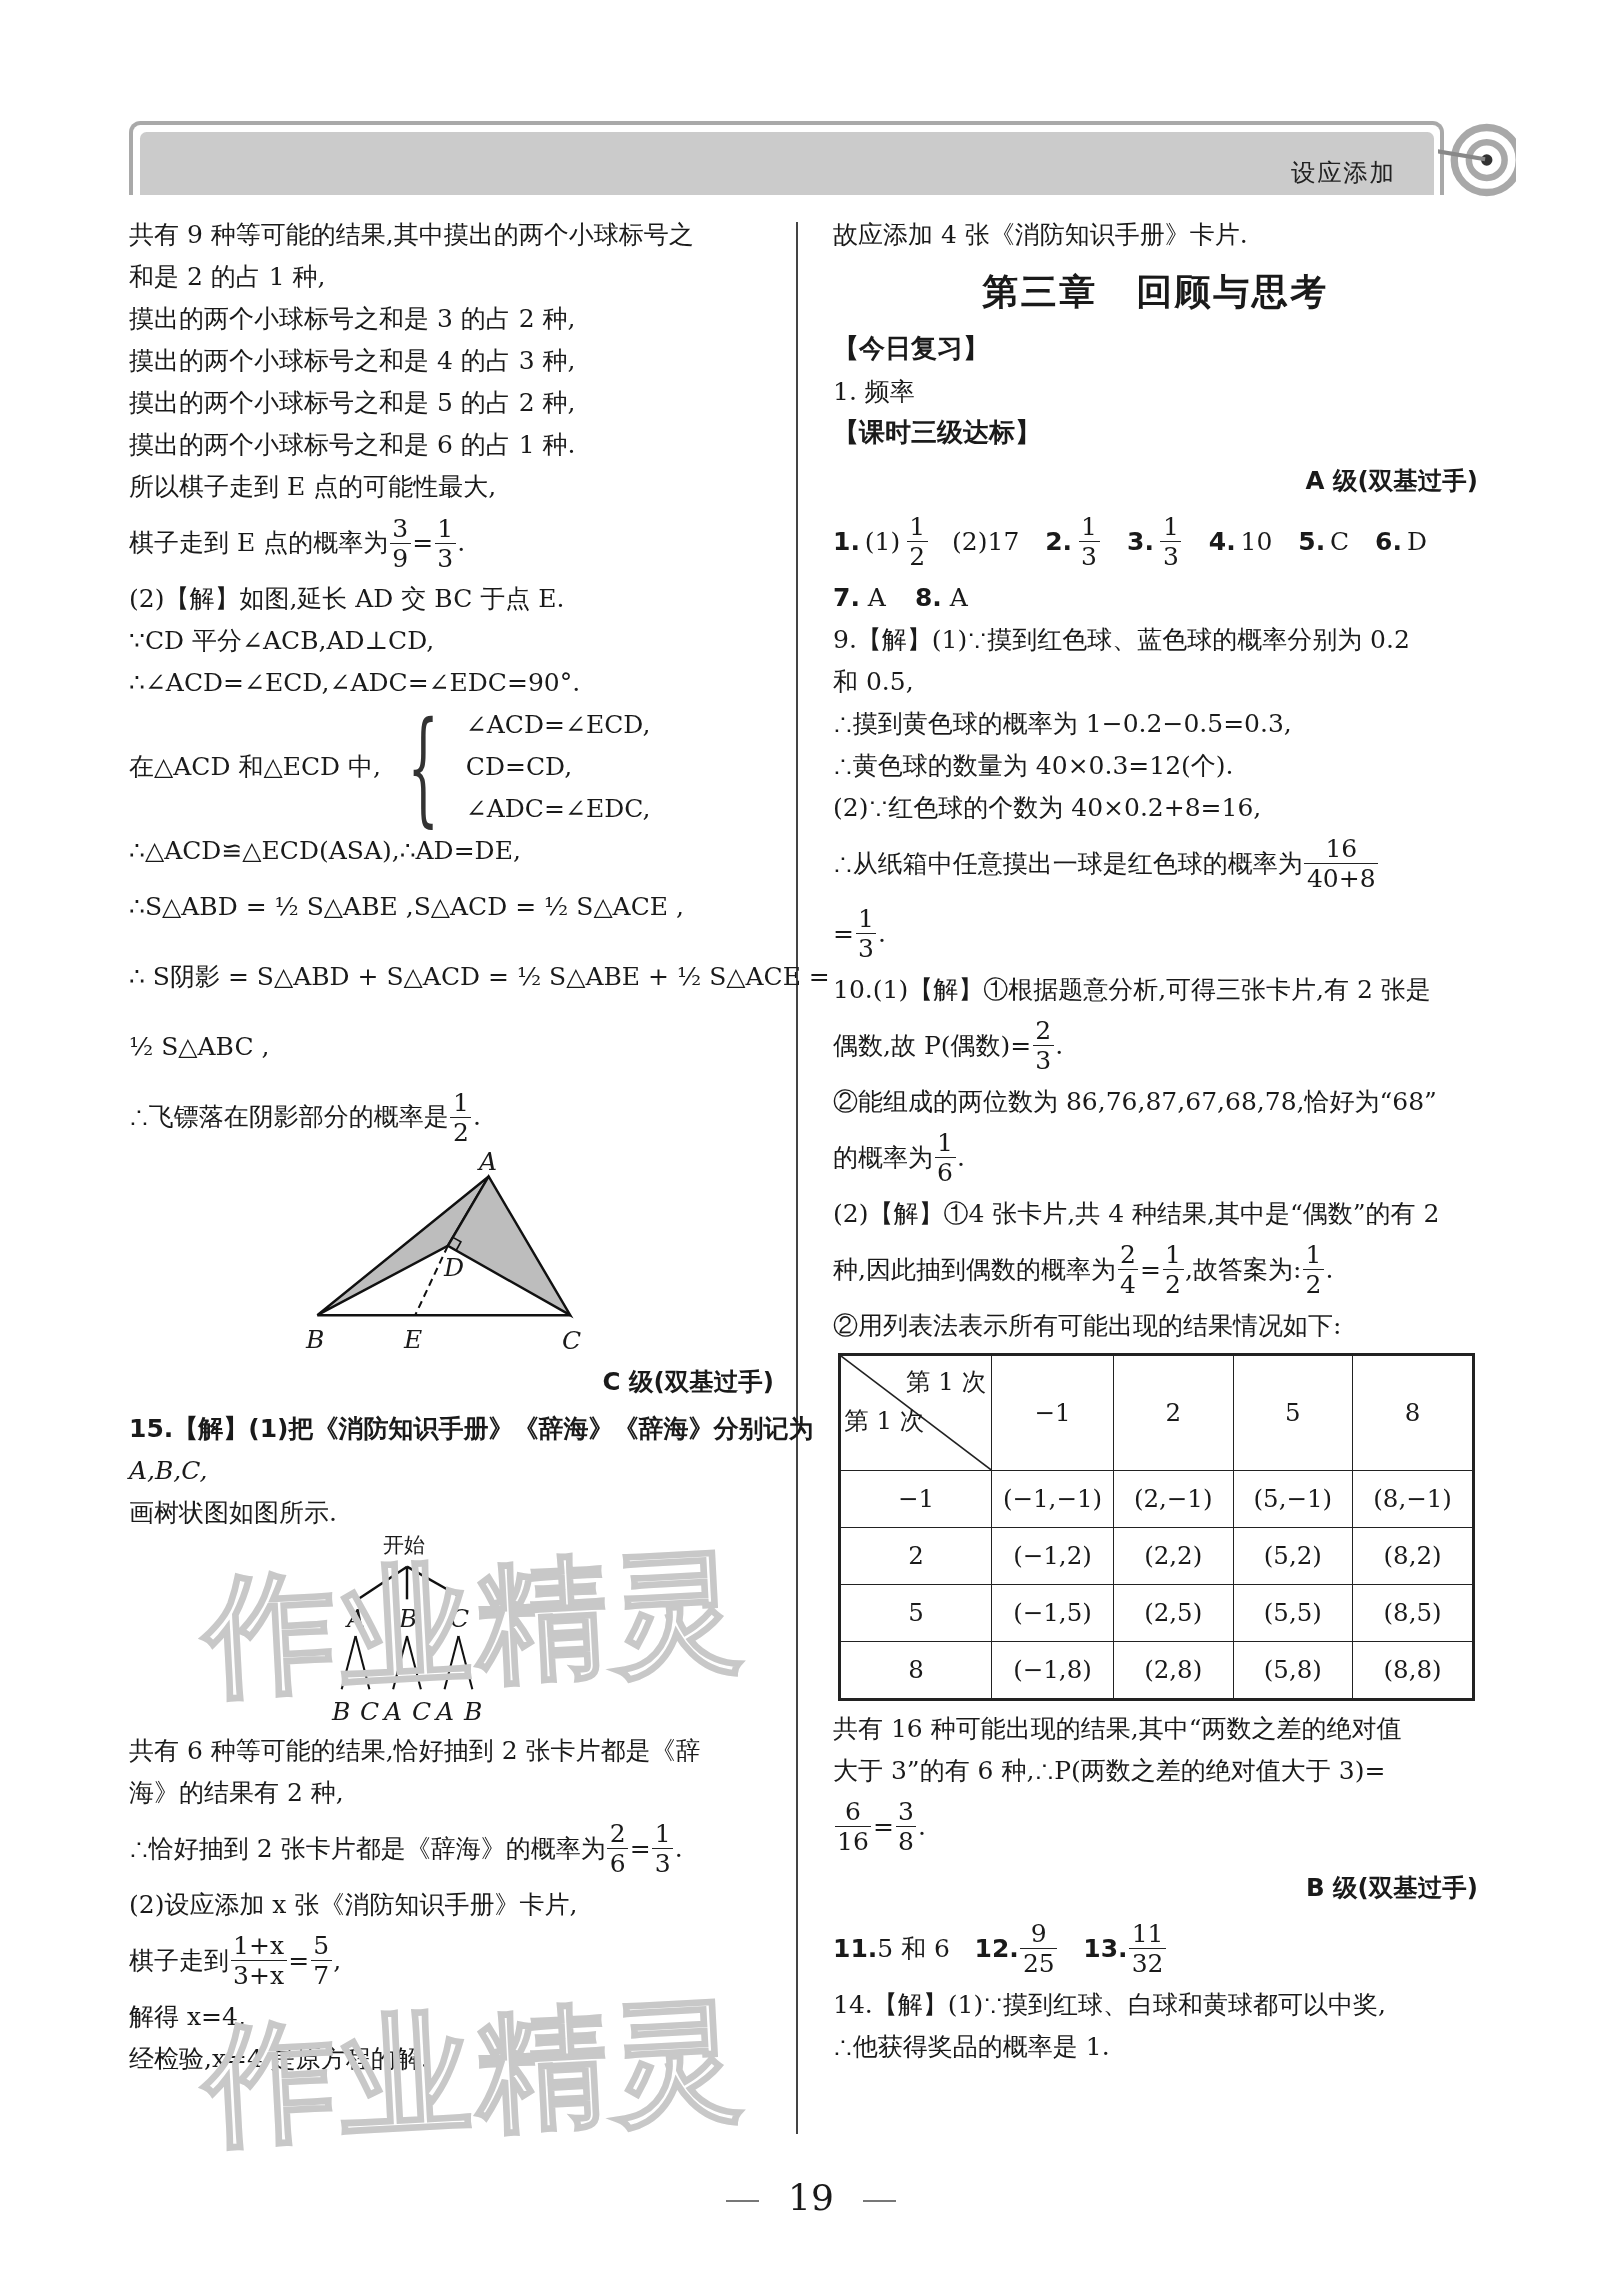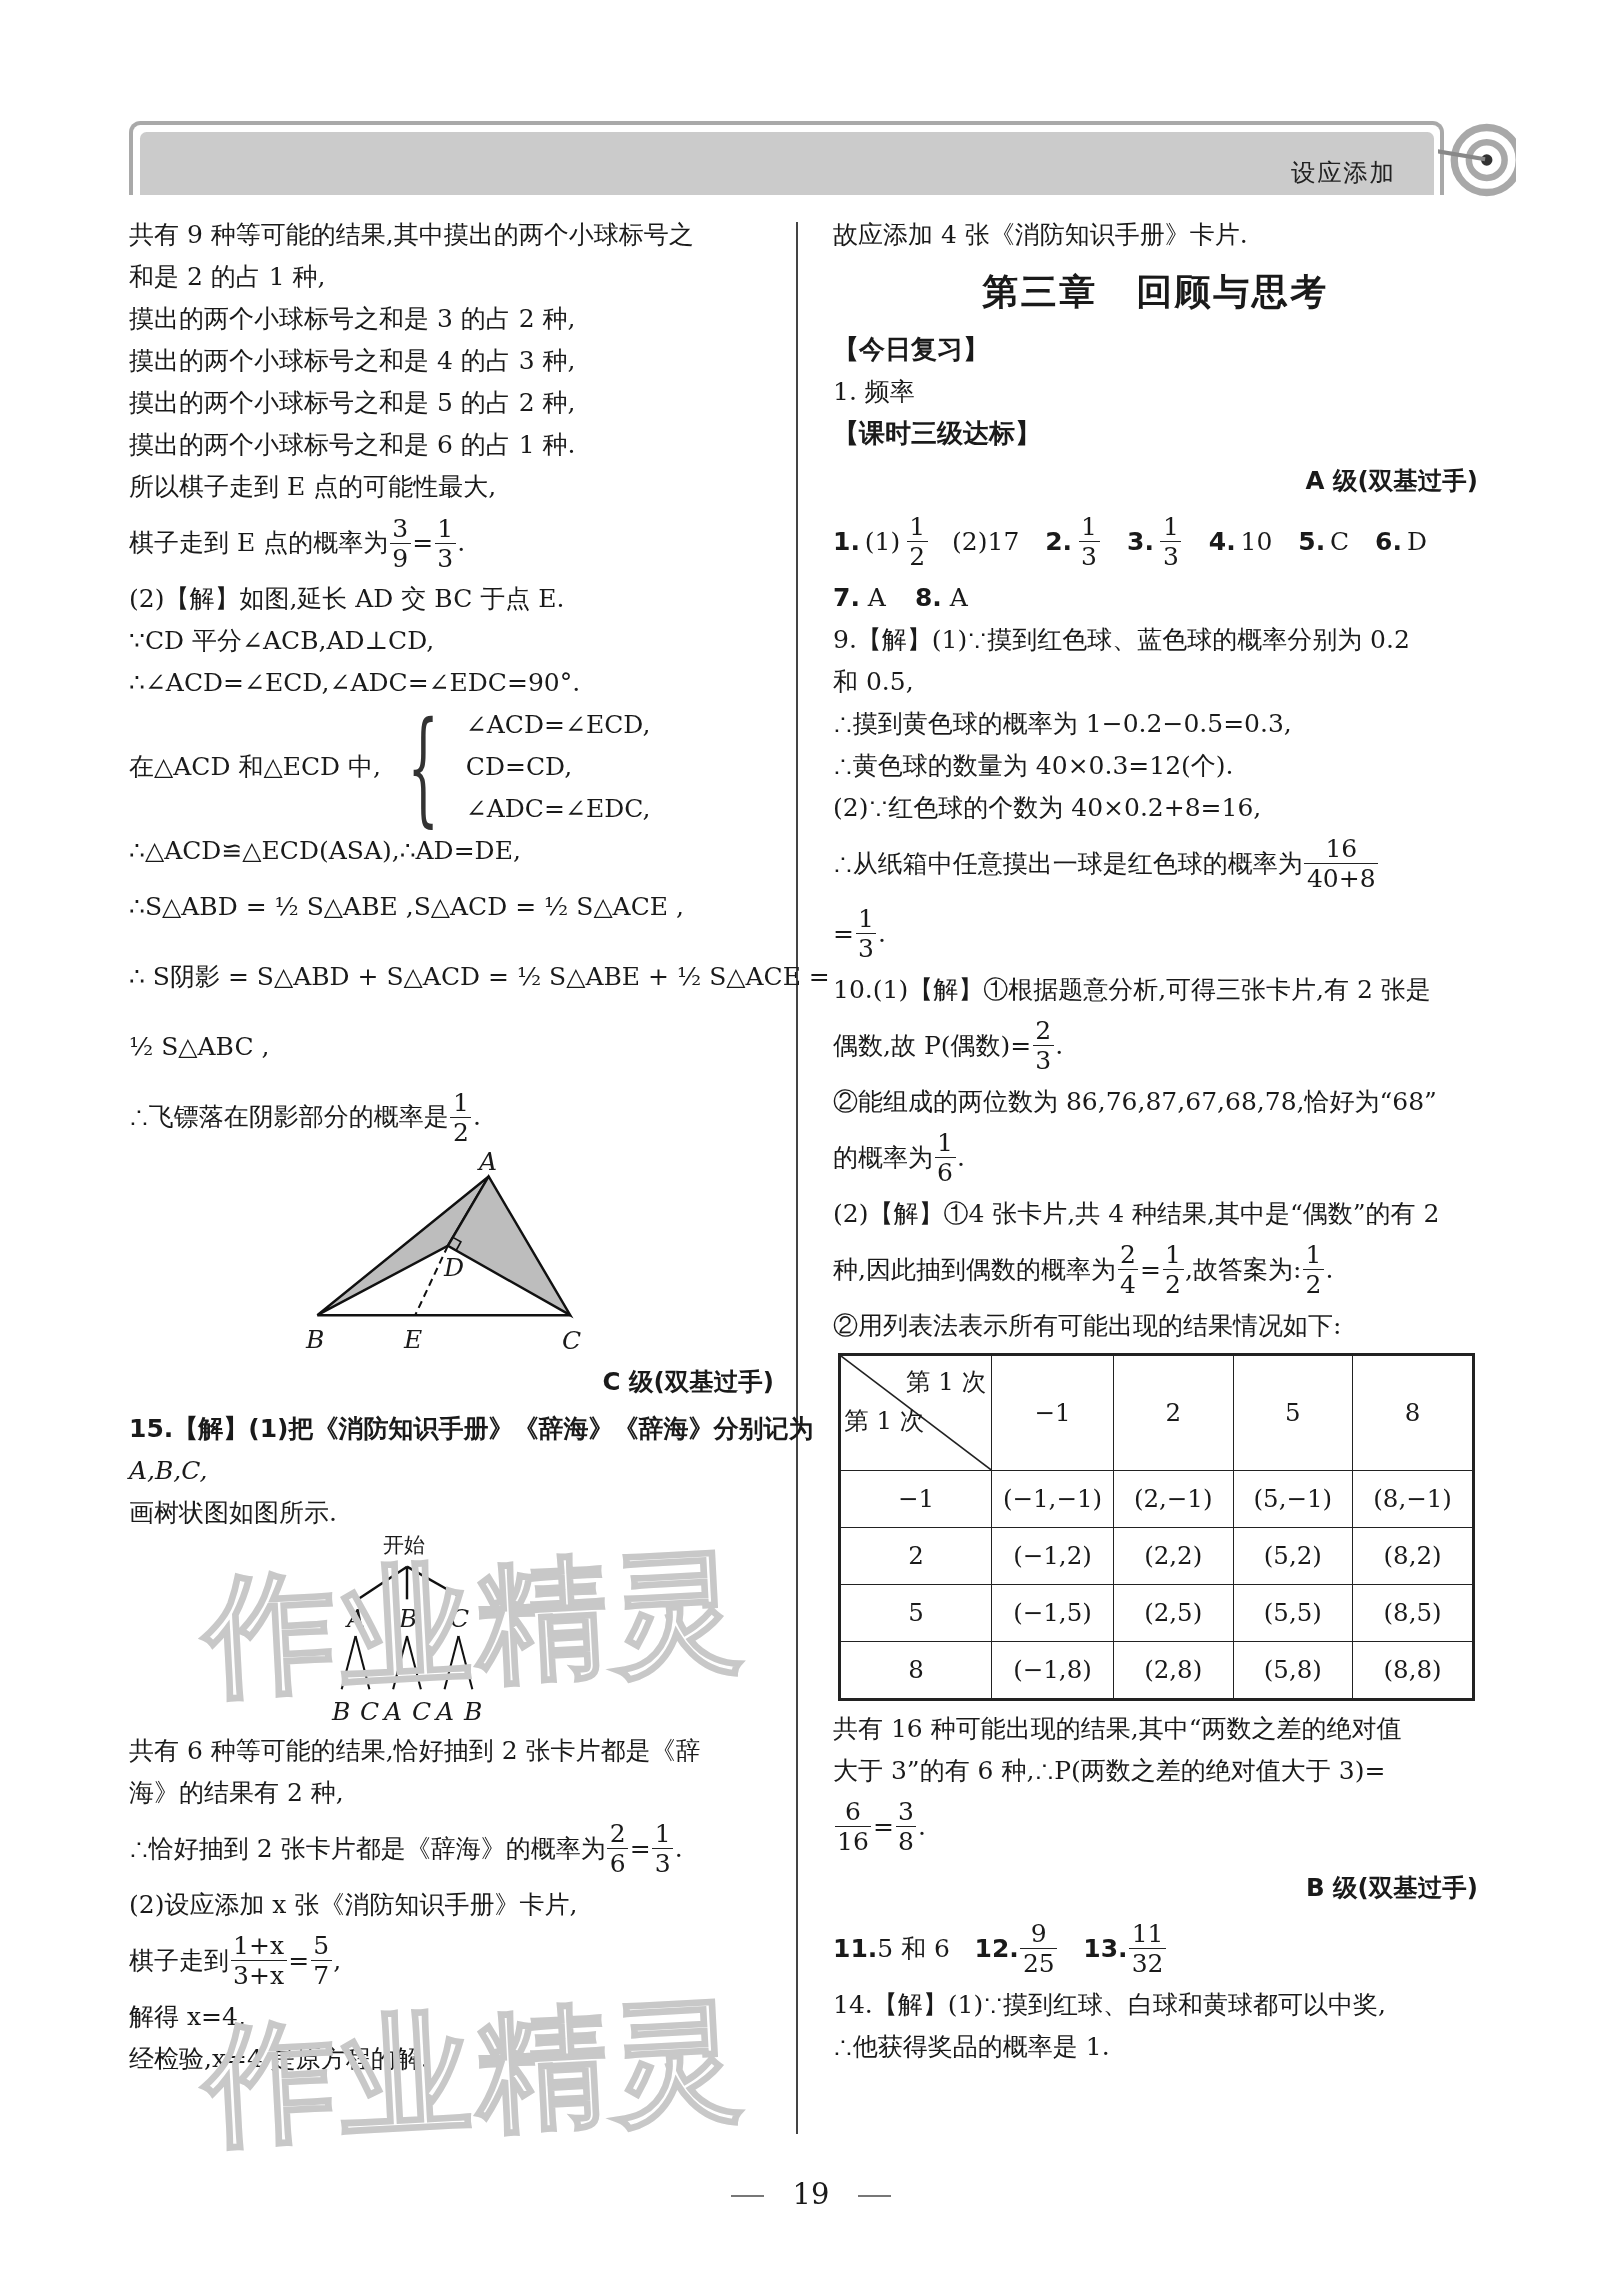--- a/index.html
+++ b/index.html
@@ -15,36 +15,36 @@
   .col-right{left:833px;width:645px;}
   .divider{position:absolute;left:796px;top:222px;width:1.6px;height:1912px;background:#444;}
   .line{white-space:nowrap;}
   .b{font-weight:bold;font-family:"DejaVu Sans","Liberation Sans",sans-serif;}
   .i{font-style:italic;}
   .frac{display:inline-block;vertical-align:middle;text-align:center;line-height:29px;margin:0 1.6px;}
   .frac .n{display:block;border-bottom:1.6px solid #222;padding:0 2.5px;}
   .frac .d{display:block;padding:0 2.5px;}
   .tall{height:70px;display:flex;align-items:center;}
   .chapter{font-size:36px;font-weight:bold;text-align:center;margin:14.7px 0 16.3px;letter-spacing:2.5px;font-family:"DejaVu Sans","Liberation Sans",sans-serif;}
-  .section{font-size:26px;font-weight:bold;font-family:Liberation Serif, serif;}
+  .section{font-size:26px;font-weight:bold;font-family:Liberation Mono, monospace;}
   .level{font-size:24.5px;font-weight:bold;text-align:right;font-family:"DejaVu Sans","Liberation Sans",sans-serif;margin:4.9px 0;}
   .brace-wrap{display:flex;align-items:center;}
   .brace{font-size:123px;line-height:123px;font-weight:100;color:#333;margin:0 3.3px;transform:scaleX(0.4);}
   .brace-lines{display:flex;flex-direction:column;line-height:42px;}
   table.res{border-collapse:collapse;width:637px;margin:6.5px 0 6.5px 4.9px;font-size:24.5px;}
   table.res td{border:1.6px solid #222;text-align:center;height:54px;width:121px;}
   table.res{border:3.3px solid #222;}
   .diag{position:relative;width:163px !important;height:114px !important;padding:0;}
   .diag svg{position:absolute;left:0;top:0;width:100%;height:100%;}
   .diag .t1{position:absolute;right:4.9px;top:4.9px;}
   .diag .t2{position:absolute;left:3.3px;bottom:28px;}
   .fig1{position:relative;width:310px;height:204px;margin:0 auto 0 172px;}
   .fig2{position:relative;width:294px;height:196px;margin-left:131px;}
   .lbl{position:absolute;font-style:italic;font-size:25px;}
-  .pageno{position:absolute;top:2177px;left:0;width:1622px;text-align:center;font-size:29px;}
+  .pageno{position:absolute;top:2177px;left:0;width:1622px;text-align:center;font-size:36px;}
   .pageno .dash{display:inline-block;width:33px;height:1.6px;background:#777;vertical-align:middle;margin:0 29px;}
   .watermark{position:absolute;font-size:131px;font-weight:bold;color:transparent;
              -webkit-text-stroke:2.5px #c8c8c8;letter-spacing:4.9px;transform:rotate(-3deg);
              font-family:"DejaVu Sans","Liberation Sans",sans-serif;pointer-events:none;}
 </style>
 </head>
 <body>
 
 <div class="header">
   <div class="header-inner">

